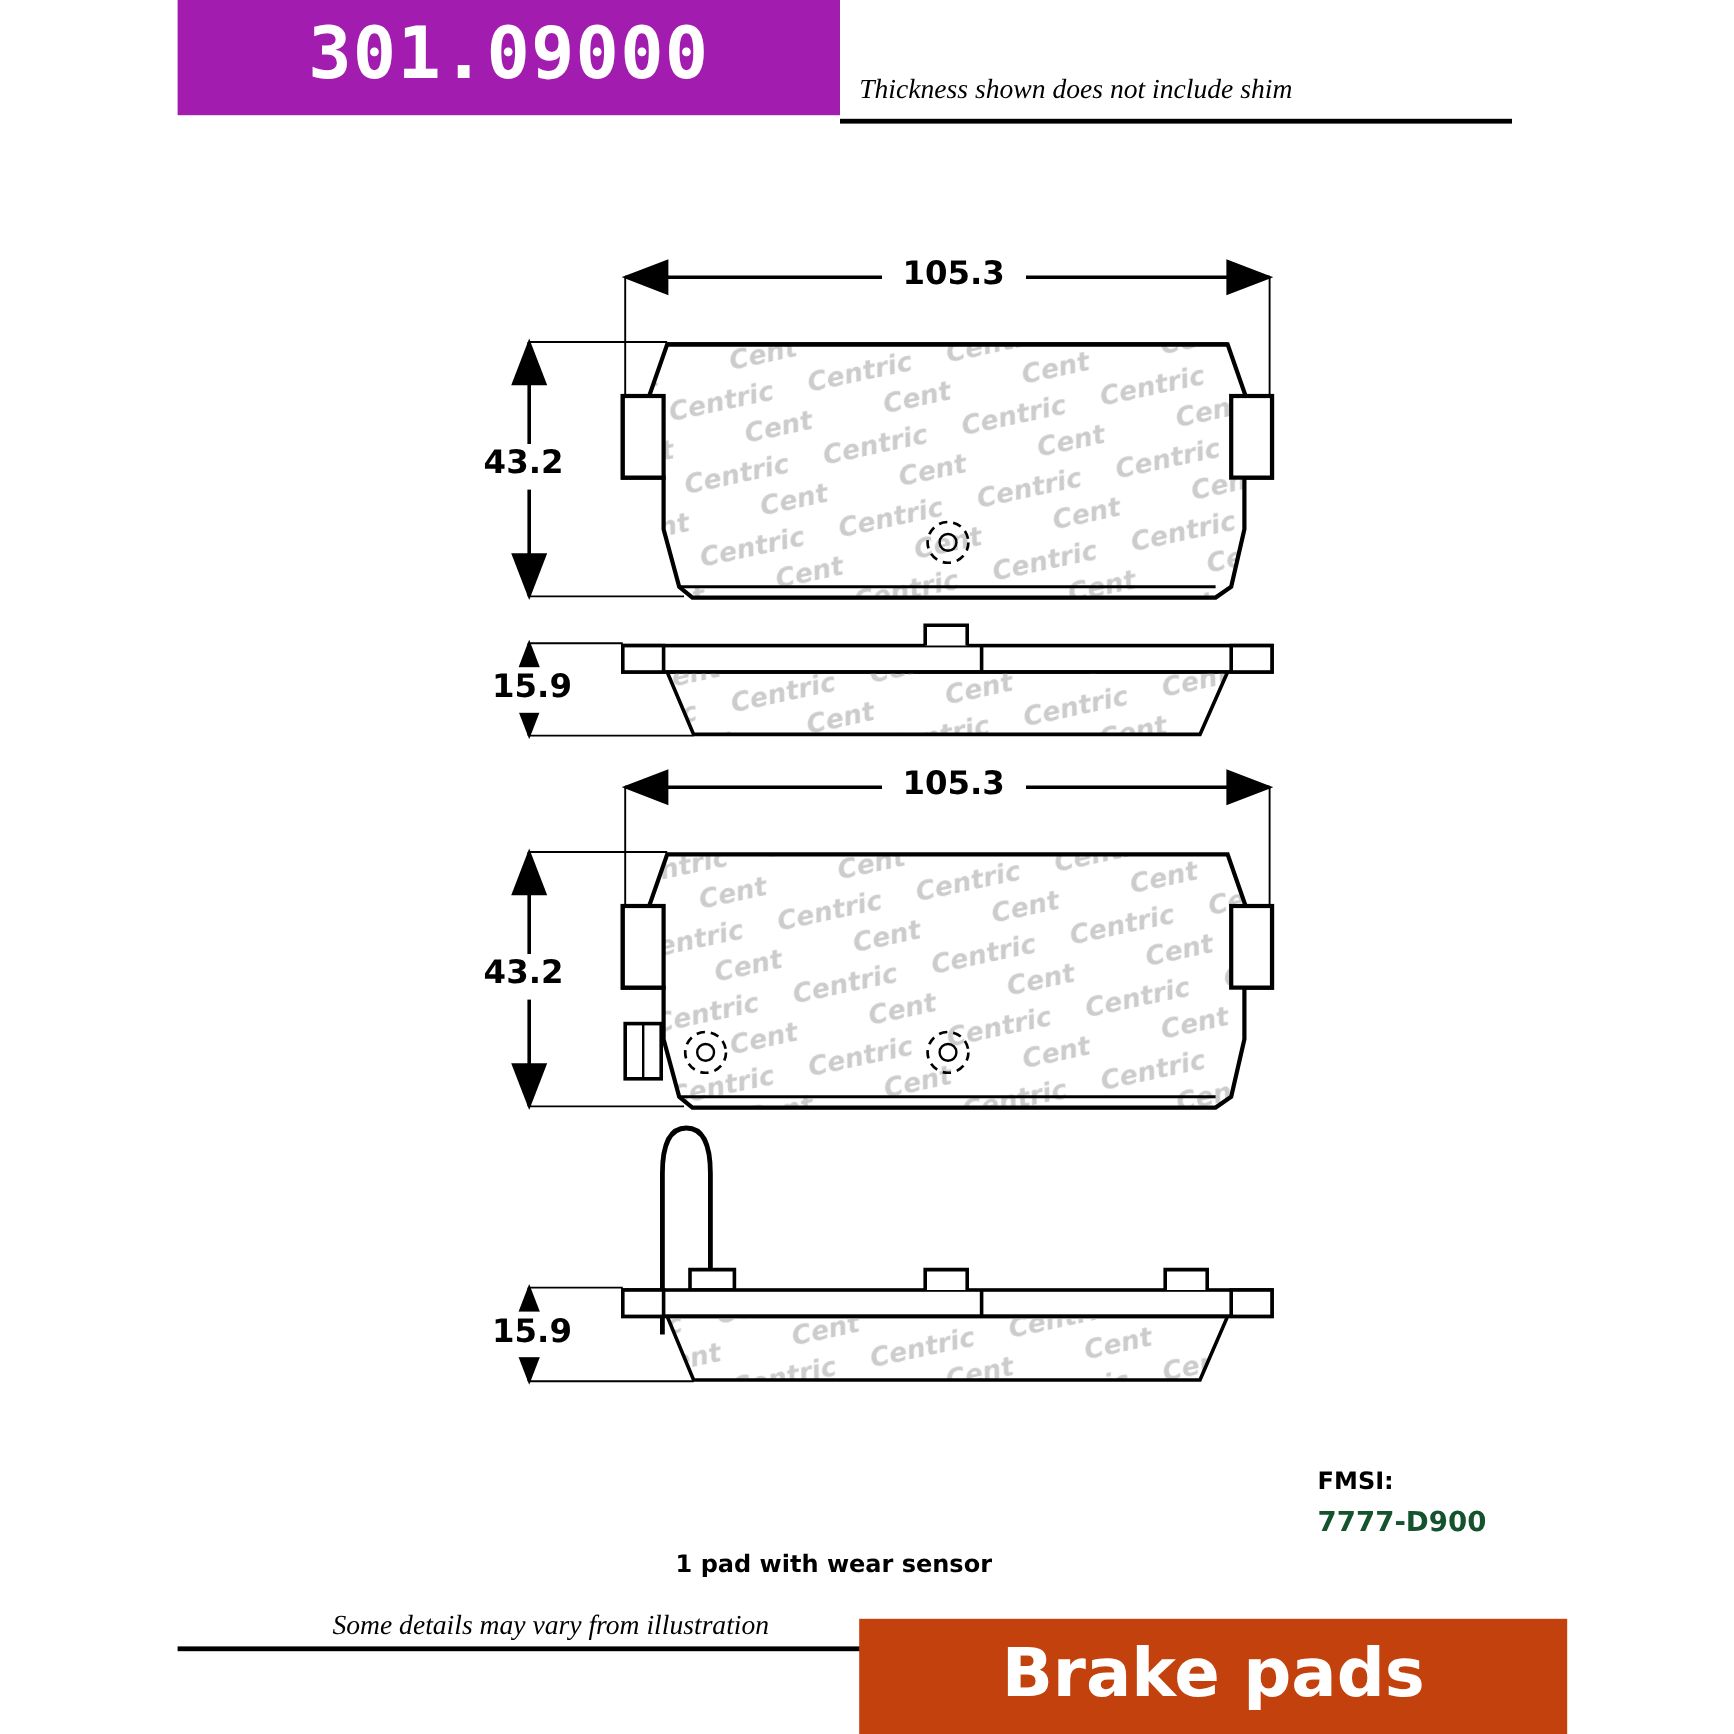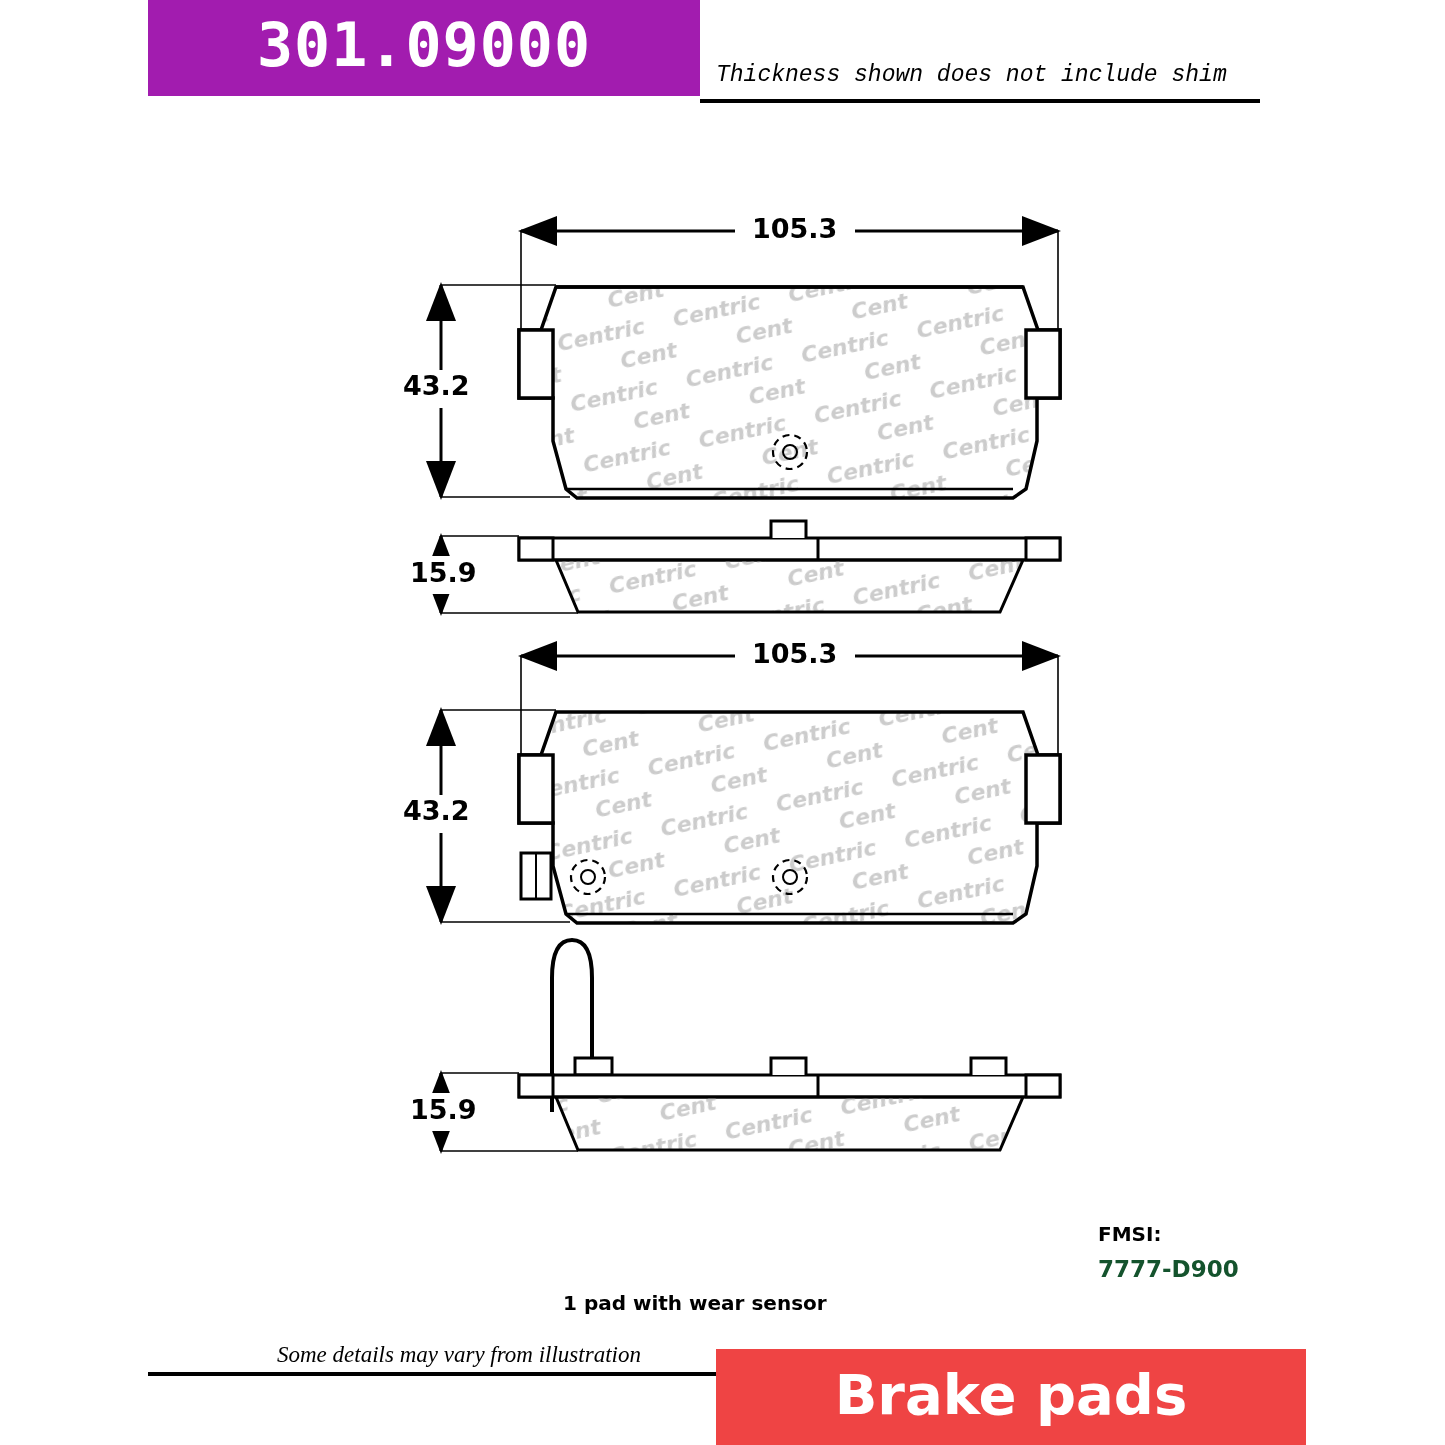--- a/index.html
+++ b/index.html
@@ -19,21 +19,21 @@
     display:flex;align-items:center;justify-content:center;
   }
   .part-number-bar .pn{
     font-family:"DejaVu Sans Mono", monospace;
     font-size:60px;font-weight:bold;letter-spacing:1px;
     line-height:1;
     padding-bottom:6px;
   }
   .header-note{
     position:absolute;left:716px;top:62px;
-    font-family:Liberation Mono, monospace;
+    font-family:Liberation Serif, serif;
     font-style:italic;
     font-size:23px;color:#000;white-space:nowrap;
   }
   .header-rule{
     position:absolute;left:700px;top:99px;width:560px;height:4px;background:#000;
   }
 
   
   .fmsi-label{
     position:absolute;left:1098px;top:1222px;
@@ -50,21 +50,21 @@
   .vary-note{
     position:absolute;left:277px;top:1342px;
     font-family:"Liberation Serif", serif;
     font-style:italic;font-size:23px;color:#000;white-space:nowrap;
   }
   .bottom-rule{
     position:absolute;left:148px;top:1372px;width:600px;height:4px;background:#000;
   }
   .brake-bar{
     position:absolute;left:716px;top:1349px;width:590px;height:96px;
-    background:#ef4444;color:#fff;
+    background:#c2410c;color:#fff;
     display:flex;align-items:center;justify-content:center;
   }
   .brake-bar .bt{
     font-size:56px;font-weight:bold;letter-spacing:0px;line-height:1;
     padding-bottom:4px;
   }
 
   
   .dim{
     position:absolute;font-size:27px;font-weight:bold;color:#000;white-space:nowrap;

